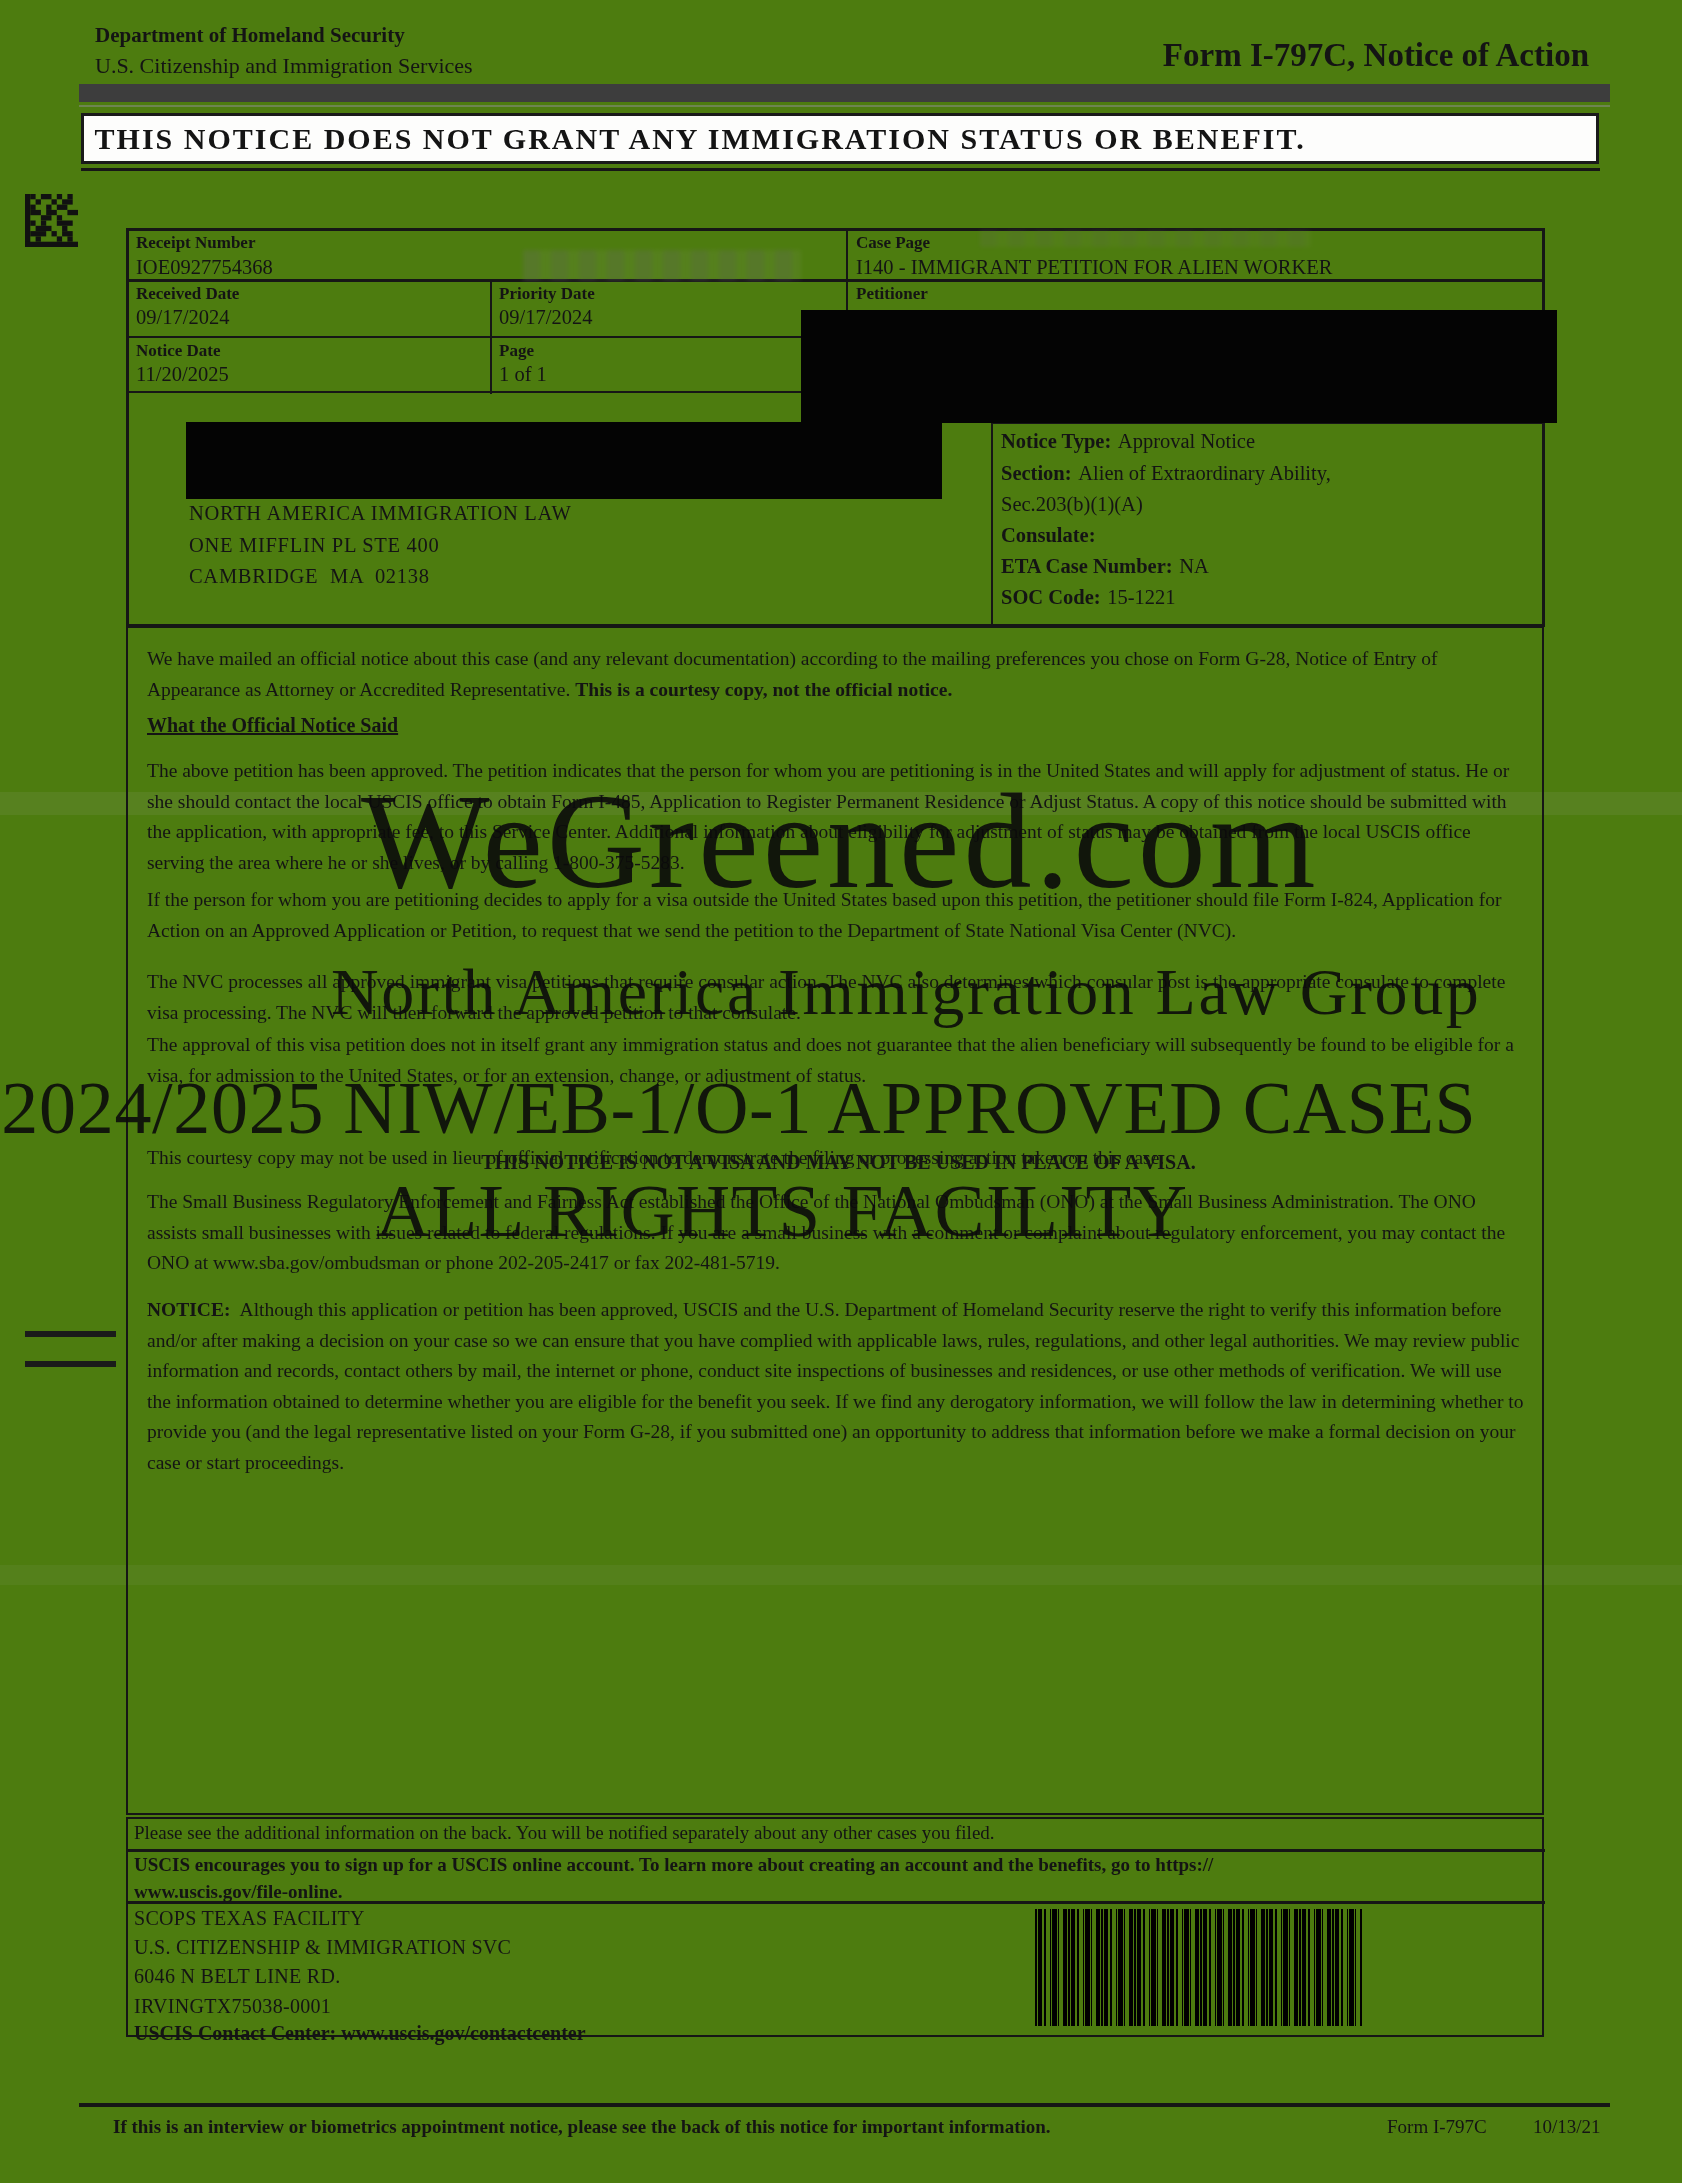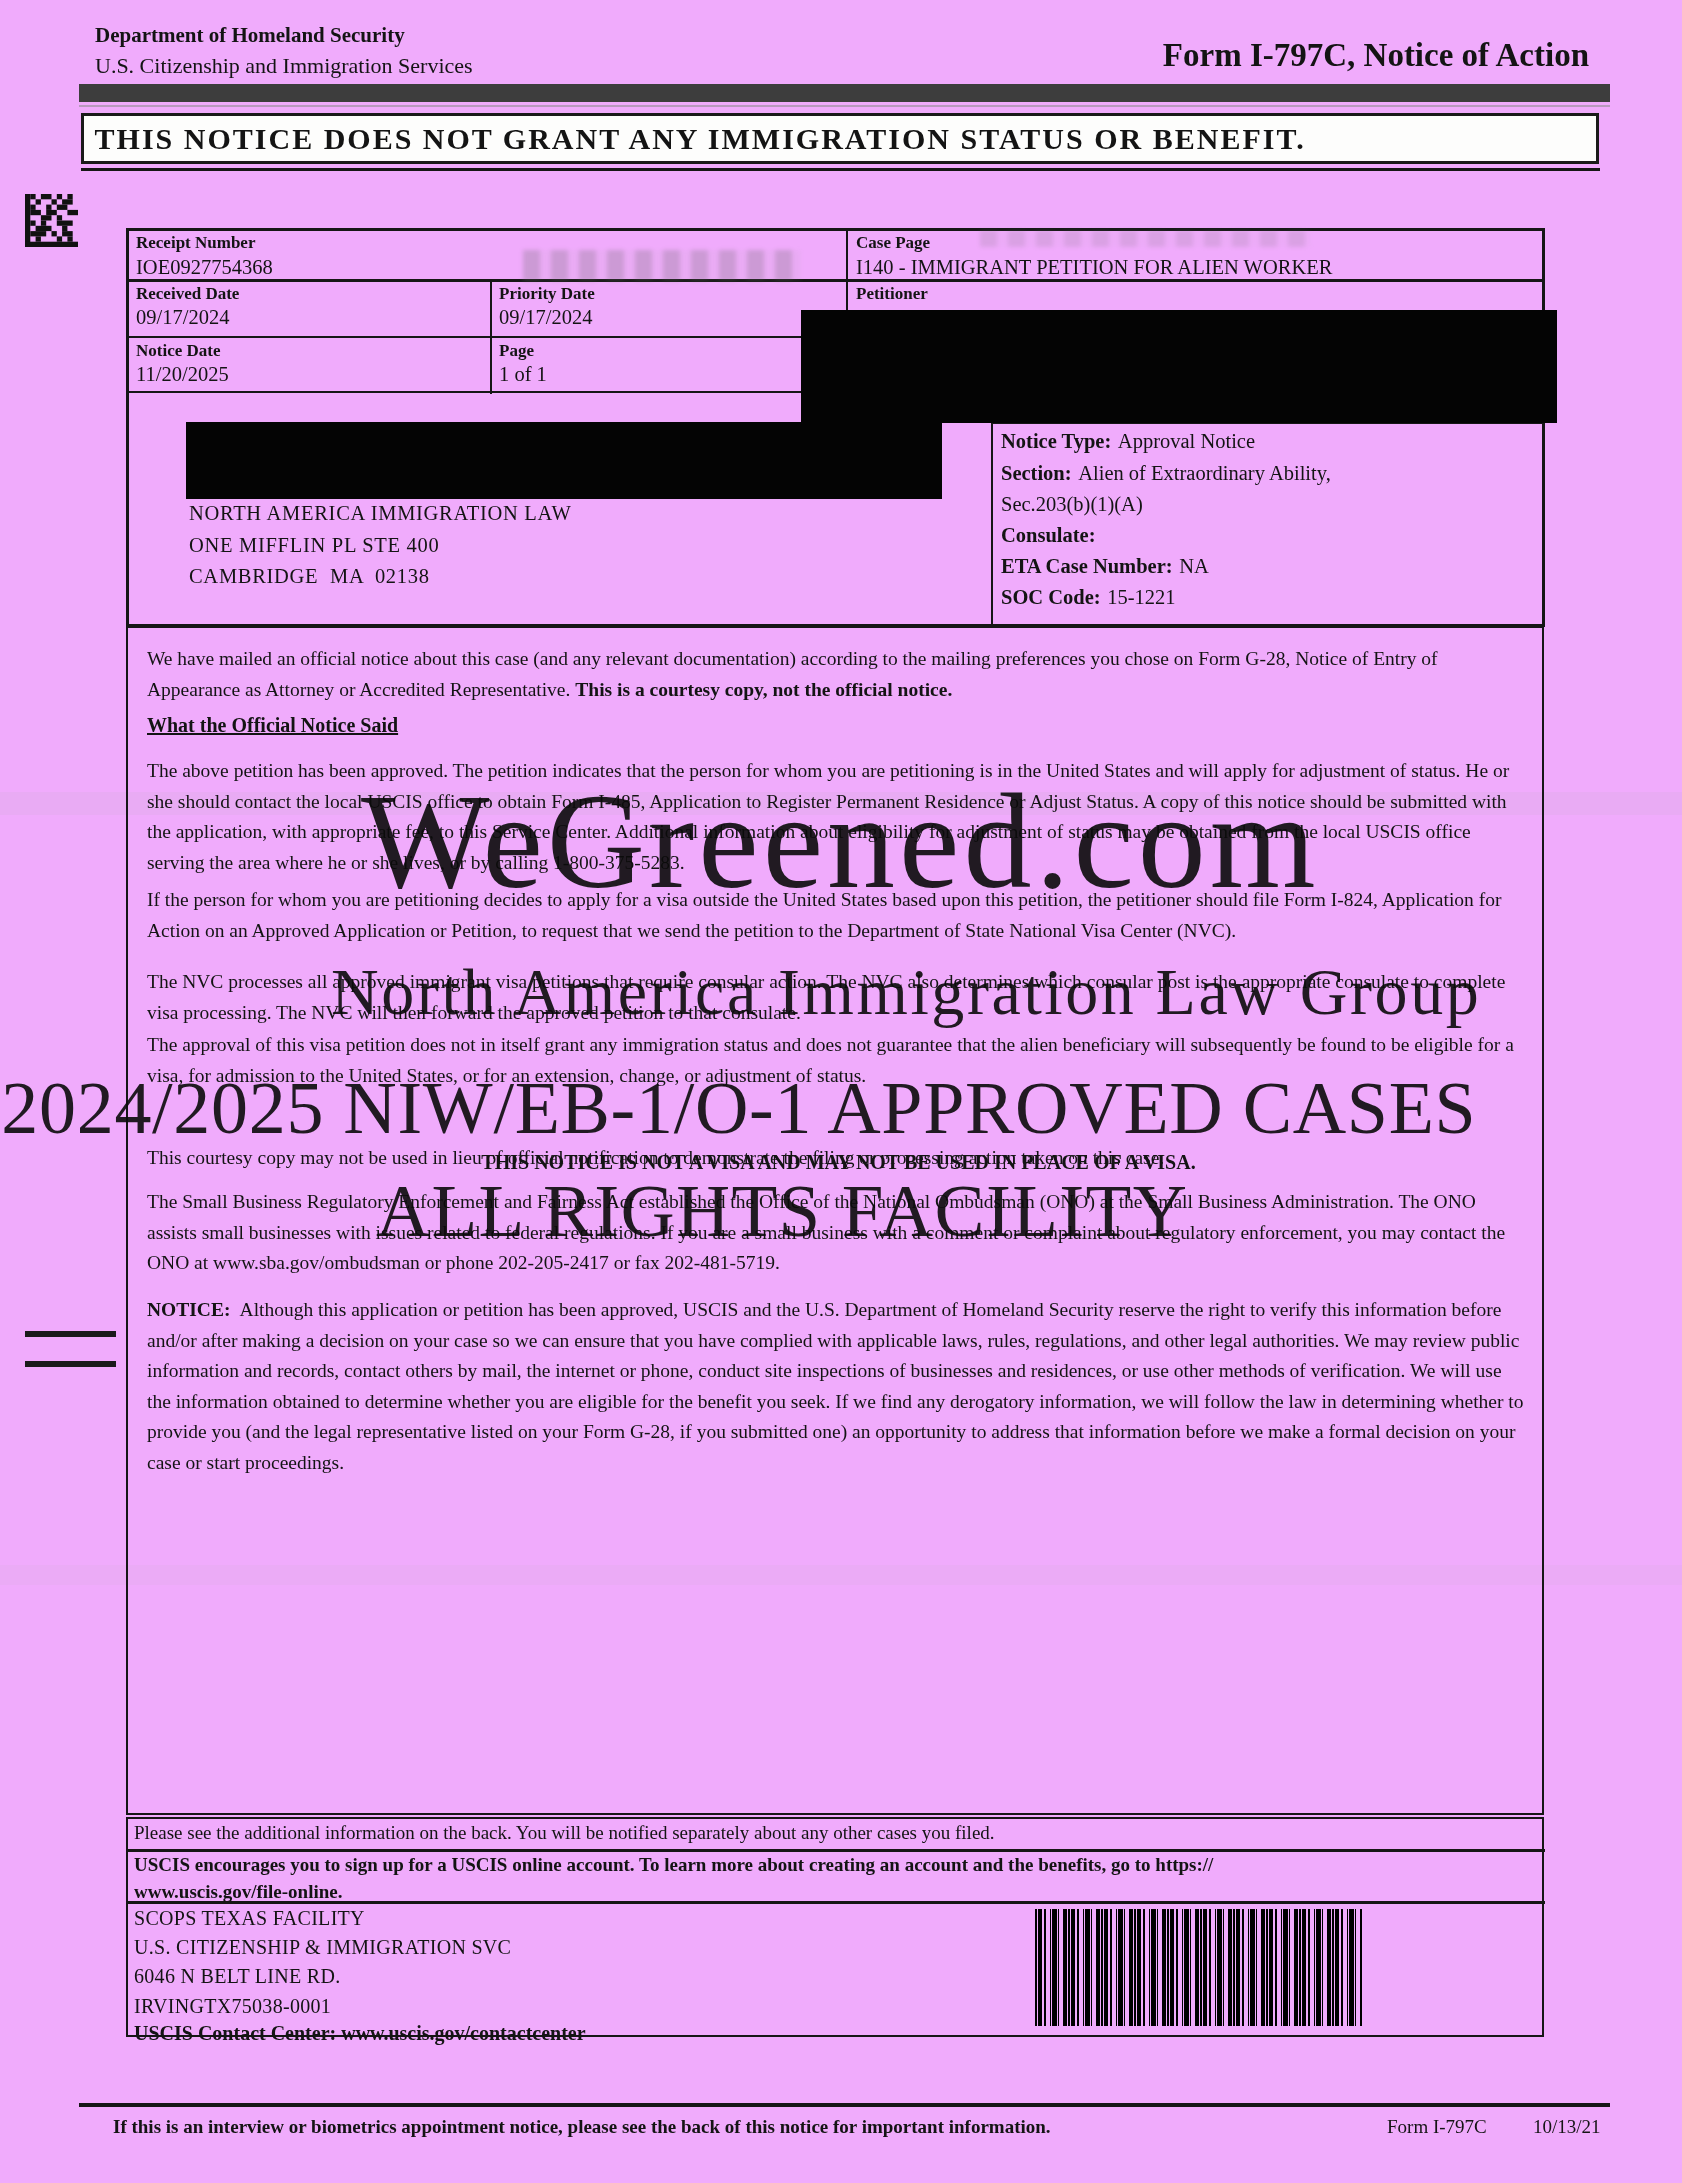--- a/index.html
+++ b/index.html
@@ -1,16 +1,16 @@
 <!DOCTYPE html>
 <html style="font-size:10.6px"><head>
 <meta charset="utf-8">
 <style>
   html,body{margin:0;padding:0;background:#e9e9e7;}
-  #page{position:relative;width:1683px;height:2183px;background:#f0abfc;
+  #page{position:relative;width:1683px;height:2183px;background:#4d7c0f;
         font-family:"Liberation Serif","DejaVu Serif",serif;color:#141414;overflow:hidden;}
   .abs{position:absolute;}
   .hline{position:absolute;background:#161616;}
   .vline{position:absolute;background:#161616;}
   .lbl{font-size:17px;font-weight:bold;line-height:1.1;}
   .val{font-size:20.5px;line-height:1.1;}
   .body-p{position:absolute;left:147px;width:1383px;font-size:19.5px;line-height:30.5px;text-align:left;}
   .nline{position:absolute;left:1001px;font-size:20.5px;white-space:nowrap;}
   .nlbl{font-weight:bold;margin-right:6.6px;}
   .wm{position:absolute;color:#0b0b0b;opacity:.9;white-space:nowrap;line-height:1;z-index:6;font-weight:400;}

